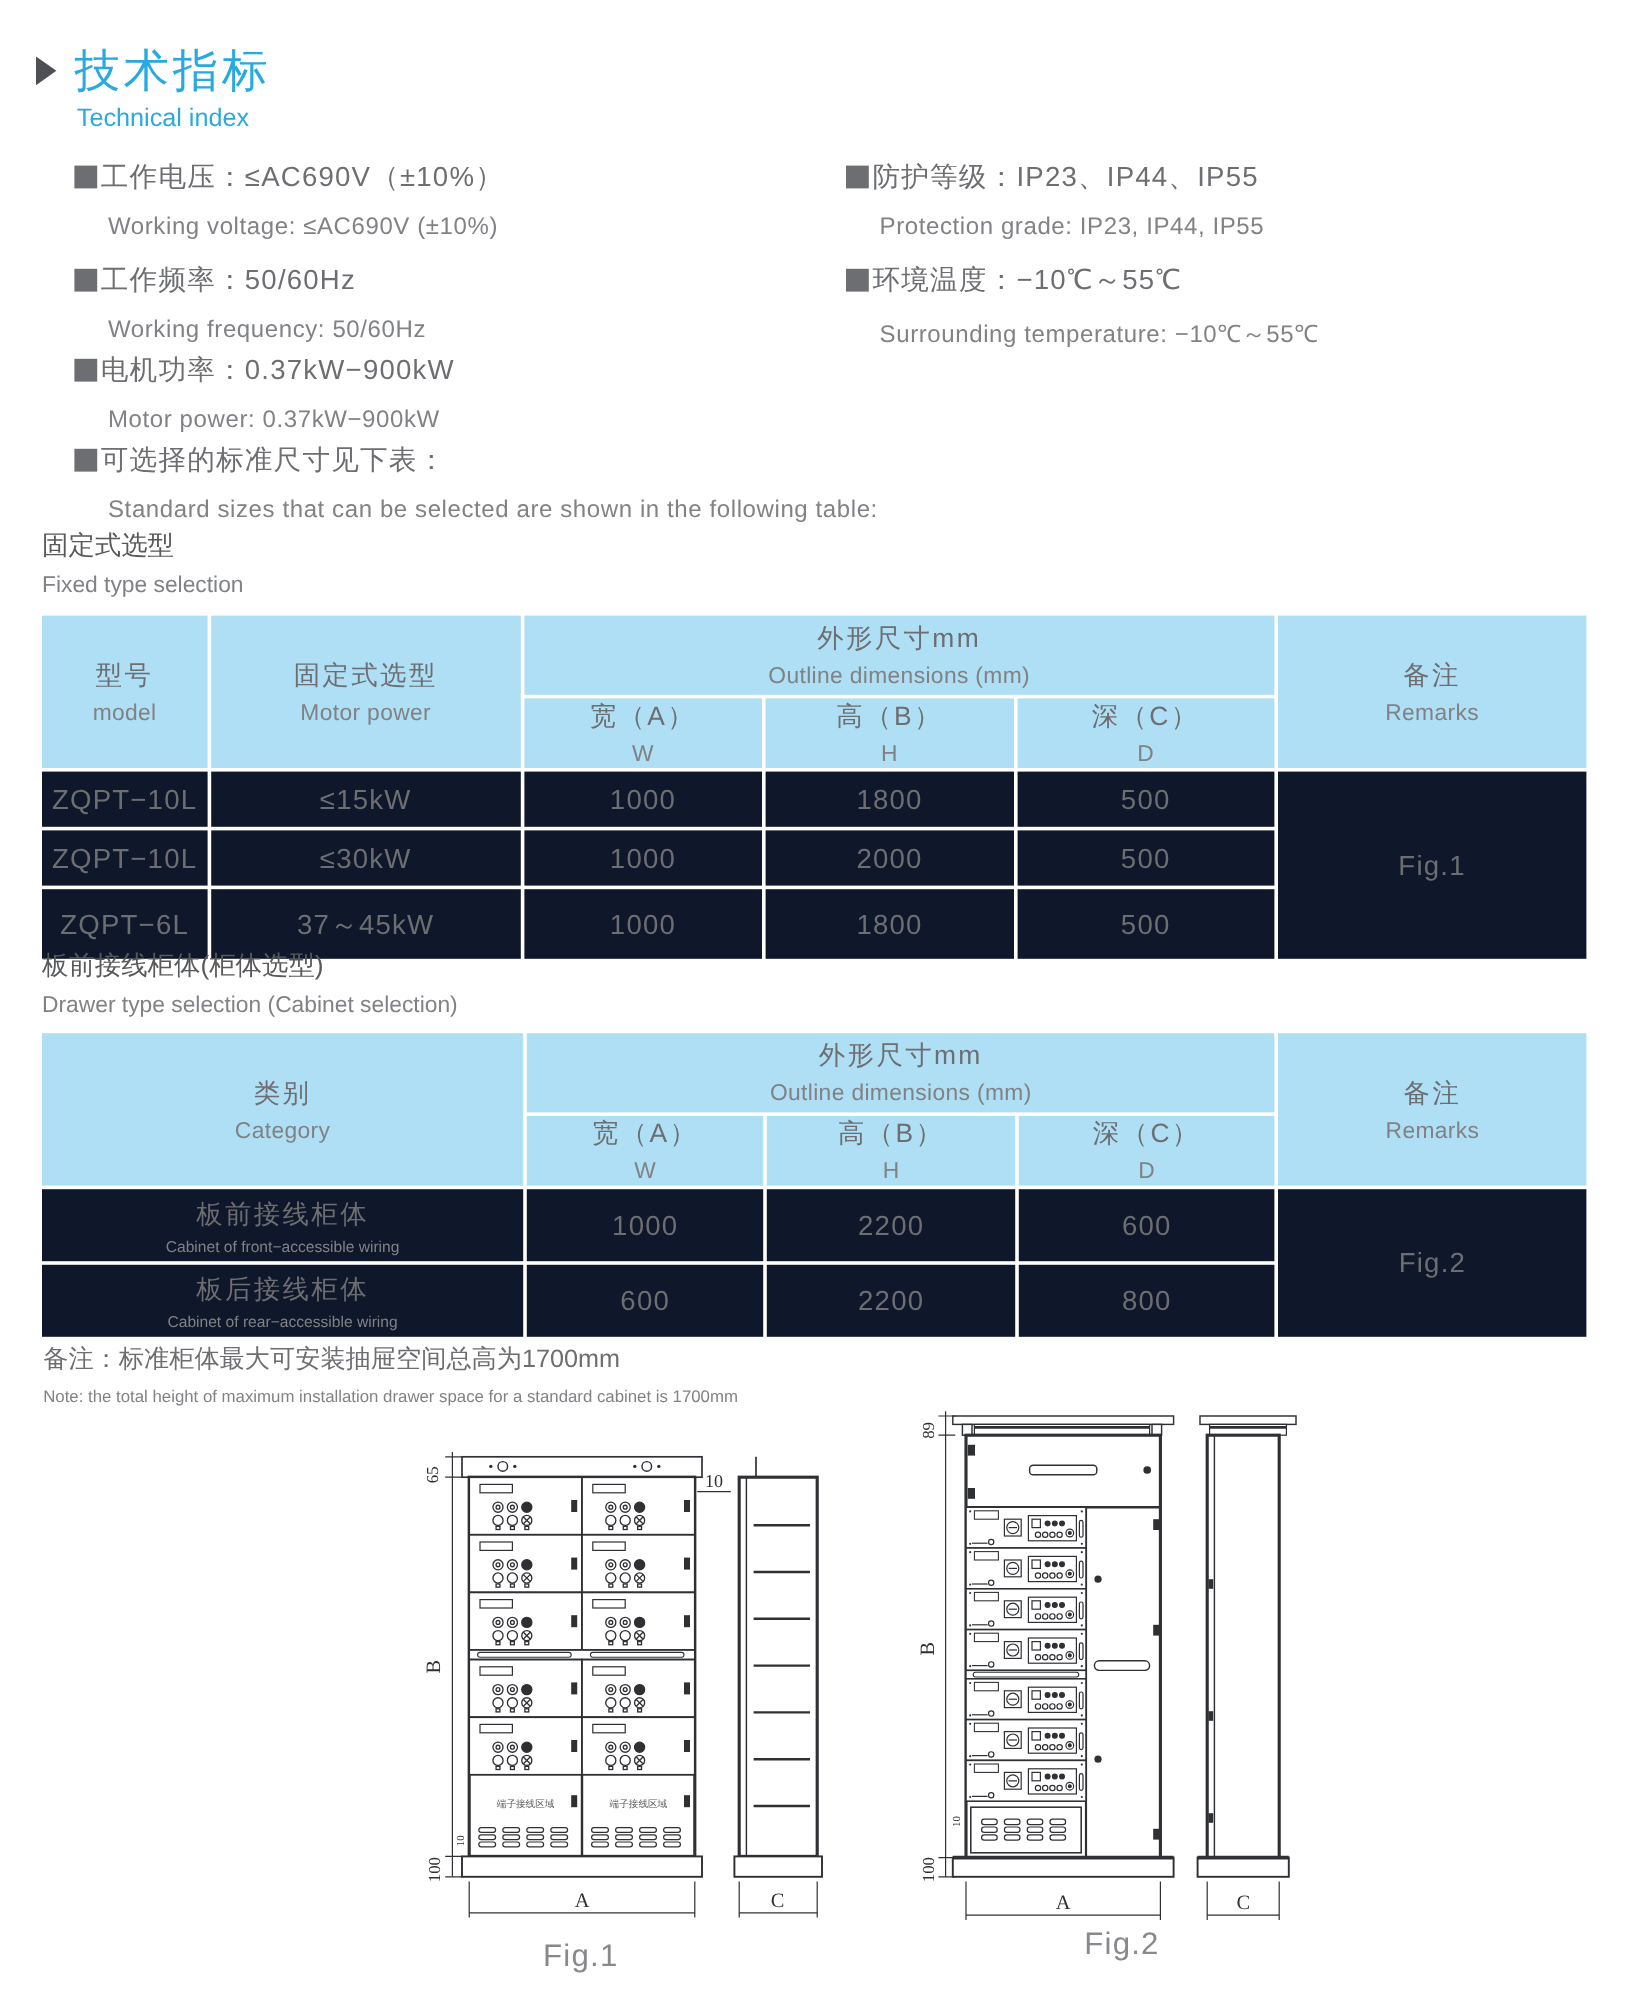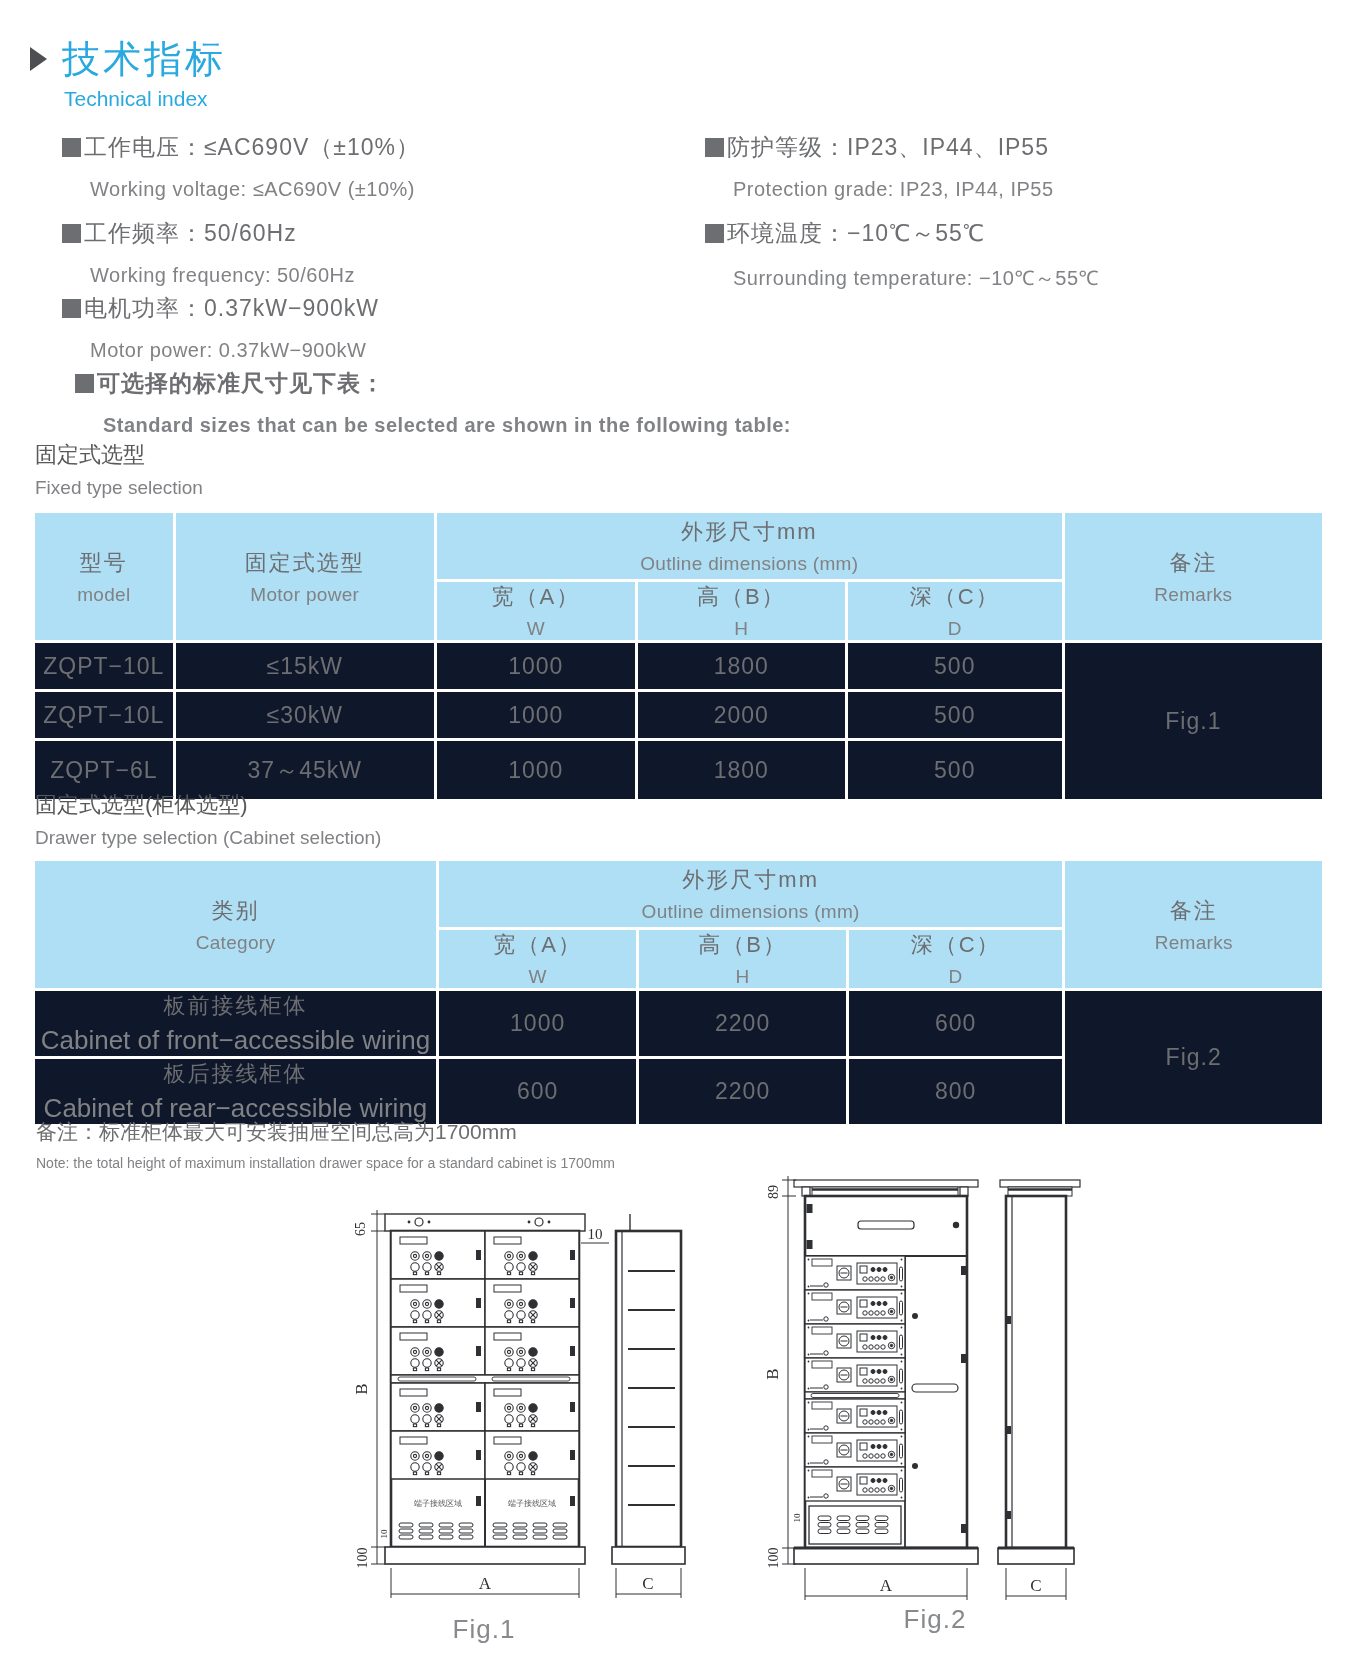--- a/index.html
+++ b/index.html
@@ -28,21 +28,21 @@
 
   
   table.spec { border-collapse:separate; border-spacing:3px; table-layout:fixed; }
   table.spec th, table.spec td { font-weight:normal; text-align:center; vertical-align:middle; padding:0; }
   .hd  { background:#aedff4; }
   .bd  { background:#0f172a; }
   .zh22 { font-size:22px; color:#6d6e71; letter-spacing:2px; }
   .en19 { font-size:19px; color:#808285; margin-top:6px; letter-spacing:0.3px; }
   .val  { font-size:23px; color:#6d6e71; letter-spacing:1px; }
   .cat-zh { font-size:22px; color:#6d6e71; letter-spacing:2px; }
-  .cat-en { font-size:26px; color:#808285; margin-top:4px; }
+  .cat-en { font-size:13px; color:#808285; margin-top:4px; }
 
   
   .note-zh { font-size:21px; color:#6d6e71; }
   .note-en { font-size:14px; color:#808285; margin-top:9px; }
 
   
   .dimtxt { font-family:"Liberation Serif", serif; fill:#2f3033; }
   .tinytxt { font-size:8px; fill:#55565a; font-family:"Liberation Sans", sans-serif; }
   .caption { font-size:26px; color:#87898c; text-align:center; letter-spacing:1px; }
 </style>
@@ -85,21 +85,21 @@
     <div class="en">Protection grade: IP23, IP44, IP55</div>
   </div>
   <div class="abs spec-item" style="left:705px; top:218px;">
     <div class="zh">
         <span class="sq"></span>
         <span>环境温度：−10℃～55℃</span>
       </div>
     <div class="en">Surrounding temperature: −10℃～55℃</div>
   </div>
 
-  <div class="abs spec-item" style="left:75px; top:368px;font-weight:bold;">
+  <div class="abs spec-item" style="left:62px; top:368px;">
     <div class="zh">
         <span class="sq"></span>
         <span>可选择的标准尺寸见下表：</span>
       </div>
     <div class="en">Standard sizes that can be selected are shown in the following table:</div>
   </div>
 
   <div class="abs sec" style="left:35px; top:440px;">
     <div class="zh">固定式选型</div>
     <div class="en">Fixed type selection</div>
@@ -166,21 +166,21 @@
       <td class="bd val" style="height:58px;">ZQPT−6L</td>
       <td class="bd val">37～45kW</td>
       <td class="bd val">1000</td>
       <td class="bd val">1800</td>
       <td class="bd val">500</td>
     </tr>
   </tbody>
     </table>
 
   <div class="abs sec" style="left:35px; top:790px;">
-    <div class="zh">固定式选型(柜体选型)</div>
+    <div class="zh">板前接线柜体(柜体选型)</div>
     <div class="en">Drawer type selection (Cabinet selection)</div>
   </div>
 
   <table class="spec abs" style="left:32px; top:858px; width:1293px;">
     <colgroup>
         <col style="width:400px">
         <col style="width:197px">
         <col style="width:206px">
         <col style="width:213px">
         <col style="width:256px">

